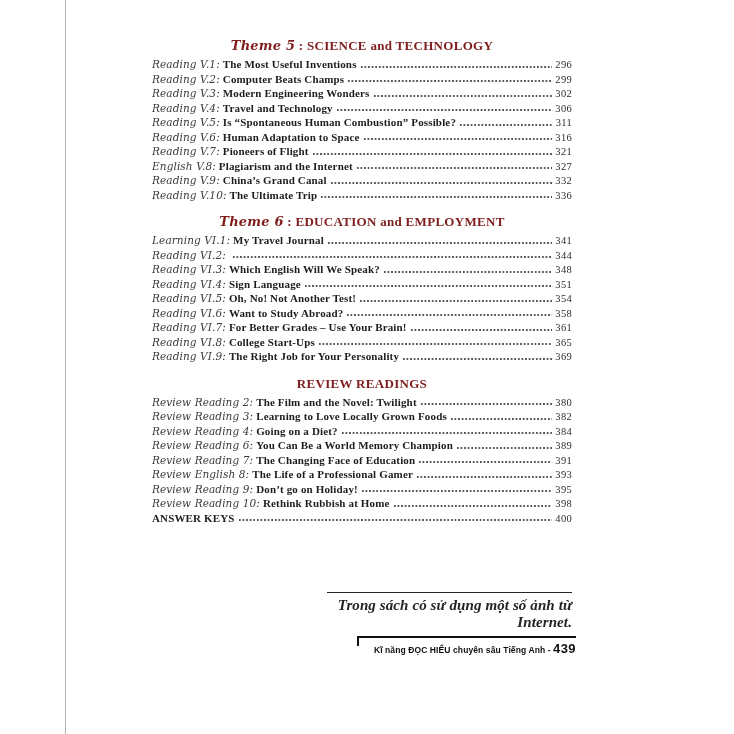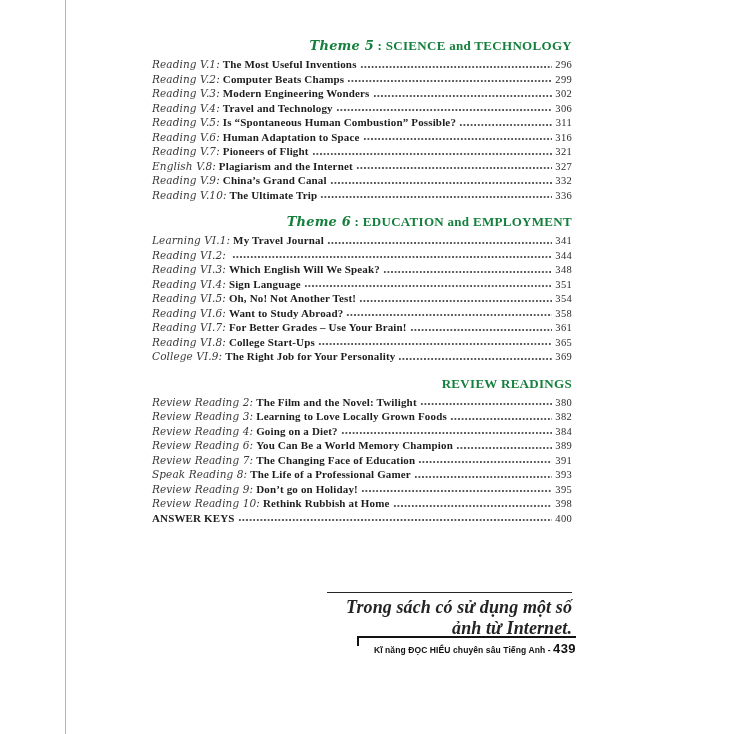--- a/index.html
+++ b/index.html
@@ -16,25 +16,25 @@
     left: 65px; top: 0;
     width: 1px; height: 734px;
     background: #b3b3b3;
   }
   .content {
     position: absolute;
     left: 152px; top: 38px;
     width: 420px;
   }
   .toc-heading {
-    text-align: right;
+    text-align: center;
     font-weight: bold;
     font-size: 13px;
     line-height: 16px;
-    color: #15803d;
+    color: #7f1d1d;
     letter-spacing: 0.3px;
     margin-bottom: 3px;
   }
   .toc-heading.spaced { margin-top: 12px; }
   .toc-heading .script {
     font-family: "DejaVu Serif", serif;
     font-style: italic;
     letter-spacing: 0.2px;
   }
   .toc-row {
@@ -80,21 +80,21 @@
     width: 245px;
   }
   .note-rule {
     border-top: 1.5px solid #262626;
     margin-bottom: 4px;
   }
   .note-text {
     text-align: right;
     font-style: italic;
     font-weight: bold;
-    font-size: 18px;
+    font-size: 15px;
     color: #232323;
     letter-spacing: 0.1px;
   }
   .footer {
     position: absolute;
     left: 357px; top: 636px;
     width: 219px;
   }
   .footer-rule {
     border-top: 2px solid #121212;
@@ -141,28 +141,28 @@
       <div class="toc-row"><span class="prefix">Reading V.10:</span><span class="title">The Ultimate Trip</span><span class="leader"></span><span class="pagenum">336</span></div>
       <div class="toc-heading spaced"><span class="script">Theme 6</span><span> : EDUCATION and EMPLOYMENT</span></div>
       <div class="toc-row"><span class="prefix">Learning VI.1:</span><span class="title">My Travel Journal</span><span class="leader"></span><span class="pagenum">341</span></div>
       <div class="toc-row"><span class="prefix">Reading VI.2:</span><span class="leader"></span><span class="pagenum">344</span></div>
       <div class="toc-row"><span class="prefix">Reading VI.3:</span><span class="title">Which English Will We Speak?</span><span class="leader"></span><span class="pagenum">348</span></div>
       <div class="toc-row"><span class="prefix">Reading VI.4:</span><span class="title">Sign Language</span><span class="leader"></span><span class="pagenum">351</span></div>
       <div class="toc-row"><span class="prefix">Reading VI.5:</span><span class="title">Oh, No! Not Another Test!</span><span class="leader"></span><span class="pagenum">354</span></div>
       <div class="toc-row"><span class="prefix">Reading VI.6:</span><span class="title">Want to Study Abroad?</span><span class="leader"></span><span class="pagenum">358</span></div>
       <div class="toc-row"><span class="prefix">Reading VI.7:</span><span class="title">For Better Grades – Use Your Brain!</span><span class="leader"></span><span class="pagenum">361</span></div>
       <div class="toc-row"><span class="prefix">Reading VI.8:</span><span class="title">College Start-Ups</span><span class="leader"></span><span class="pagenum">365</span></div>
-      <div class="toc-row"><span class="prefix">College VI.9:</span><span class="title">The Right Job for Your Personality</span><span class="leader"></span><span class="pagenum">369</span></div>
+      <div class="toc-row"><span class="prefix">Reading VI.9:</span><span class="title">The Right Job for Your Personality</span><span class="leader"></span><span class="pagenum">369</span></div>
       <div class="toc-heading spaced"><span>REVIEW READINGS</span></div>
       <div class="toc-row"><span class="prefix">Review Reading 2:</span><span class="title">The Film and the Novel: Twilight</span><span class="leader"></span><span class="pagenum">380</span></div>
       <div class="toc-row"><span class="prefix">Review Reading 3:</span><span class="title">Learning to Love Locally Grown Foods</span><span class="leader"></span><span class="pagenum">382</span></div>
       <div class="toc-row"><span class="prefix">Review Reading 4:</span><span class="title">Going on a Diet?</span><span class="leader"></span><span class="pagenum">384</span></div>
       <div class="toc-row"><span class="prefix">Review Reading 6:</span><span class="title">You Can Be a World Memory Champion</span><span class="leader"></span><span class="pagenum">389</span></div>
       <div class="toc-row"><span class="prefix">Review Reading 7:</span><span class="title">The Changing Face of Education</span><span class="leader"></span><span class="pagenum">391</span></div>
-      <div class="toc-row"><span class="prefix">Speak Reading 8:</span><span class="title">The Life of a Professional Gamer</span><span class="leader"></span><span class="pagenum">393</span></div>
+      <div class="toc-row"><span class="prefix">Review English 8:</span><span class="title">The Life of a Professional Gamer</span><span class="leader"></span><span class="pagenum">393</span></div>
       <div class="toc-row"><span class="prefix">Review Reading 9:</span><span class="title">Don’t go on Holiday!</span><span class="leader"></span><span class="pagenum">395</span></div>
       <div class="toc-row"><span class="prefix">Review Reading 10:</span><span class="title">Rethink Rubbish at Home</span><span class="leader"></span><span class="pagenum">398</span></div>
       <div class="toc-row"><span class="title">ANSWER KEYS</span><span class="leader"></span><span class="pagenum">400</span></div>
     </div>
 </div>
 
 <div class="note-block">
   <div class="note-rule"></div>
   <div class="note-text">Trong sách có sử dụng một số ảnh từ Internet.</div>
 </div>

